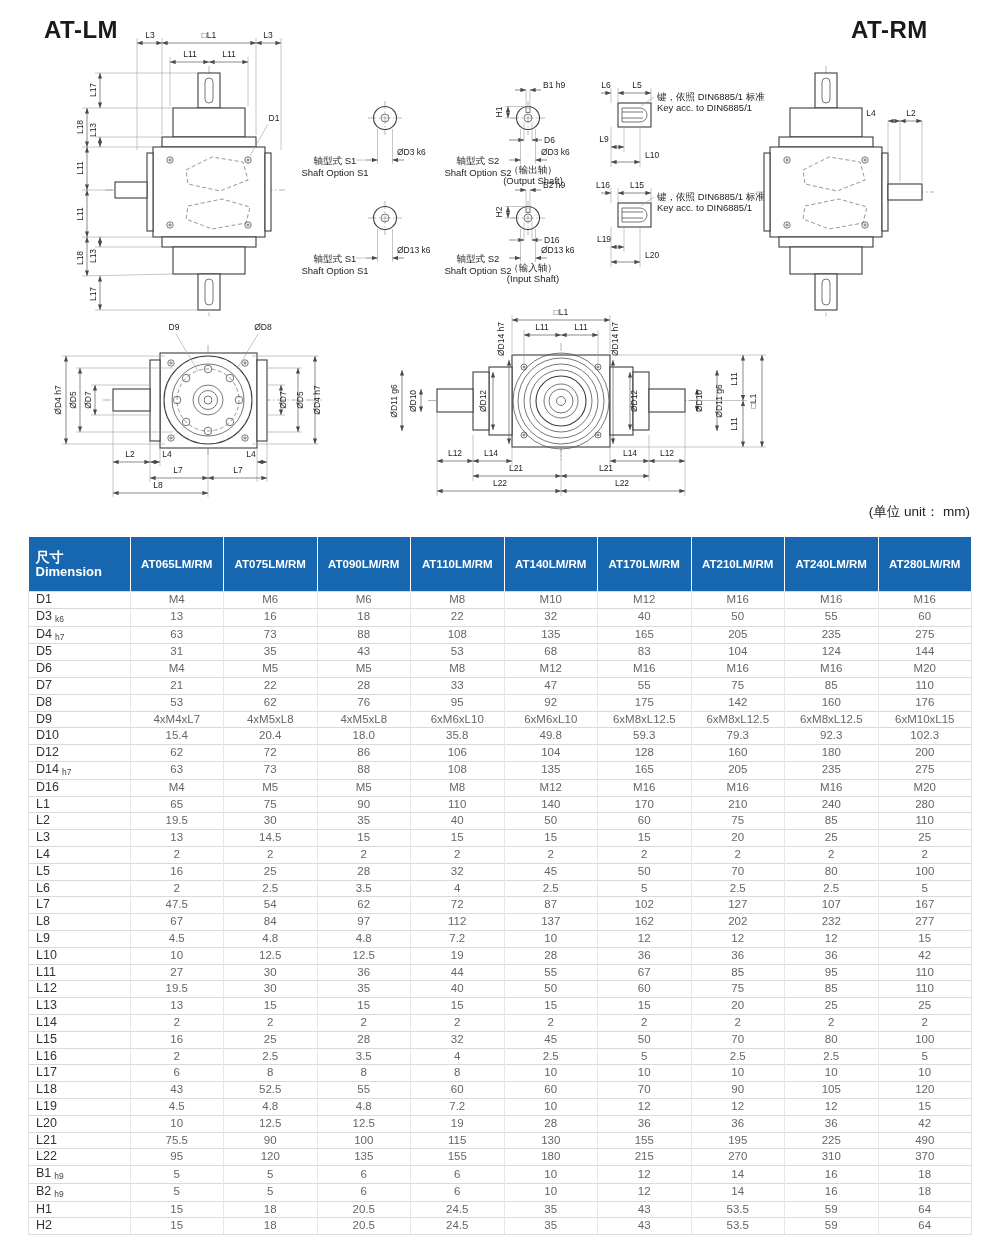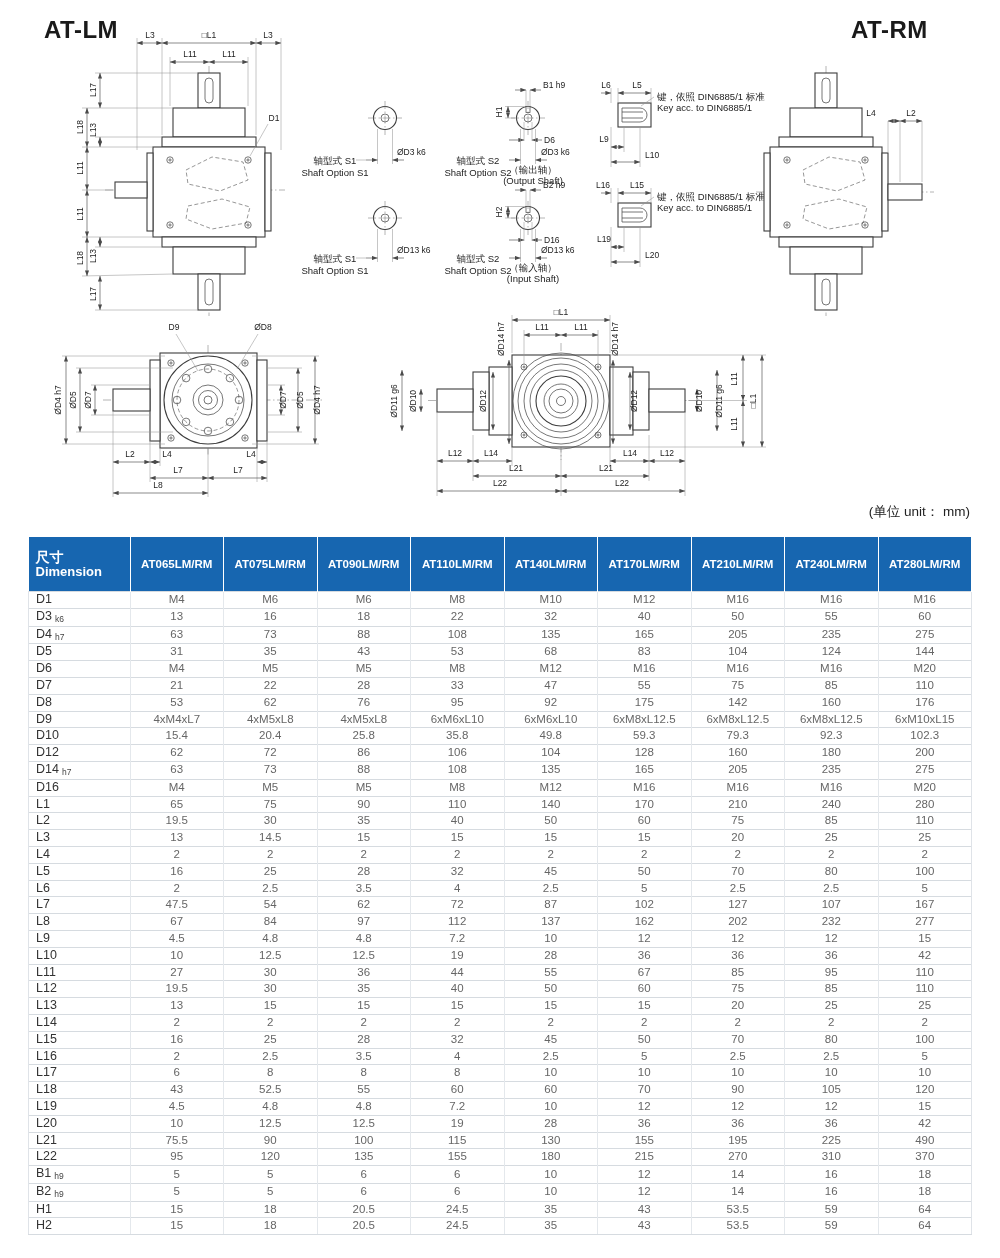--- a/index.html
+++ b/index.html
@@ -597,21 +597,21 @@
           <td>6xM6xL10</td>
           <td>6xM8xL12.5</td>
           <td>6xM8xL12.5</td>
           <td>6xM8xL12.5</td>
           <td>6xM10xL15</td>
         </tr>
         <tr>
           <td class="rowlabel">D10</td>
           <td>15.4</td>
           <td>20.4</td>
-          <td>25.8</td>
+          <td>18.0</td>
           <td>35.8</td>
           <td>49.8</td>
           <td>59.3</td>
           <td>79.3</td>
           <td>92.3</td>
           <td>102.3</td>
         </tr>
         <tr>
           <td class="rowlabel">D12</td>
           <td>62</td>

